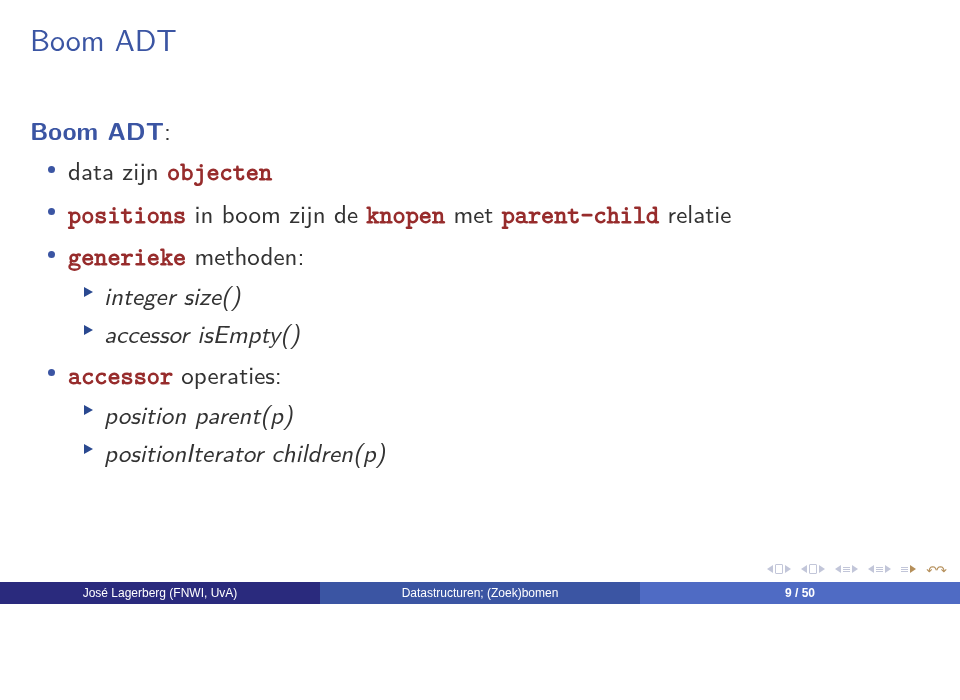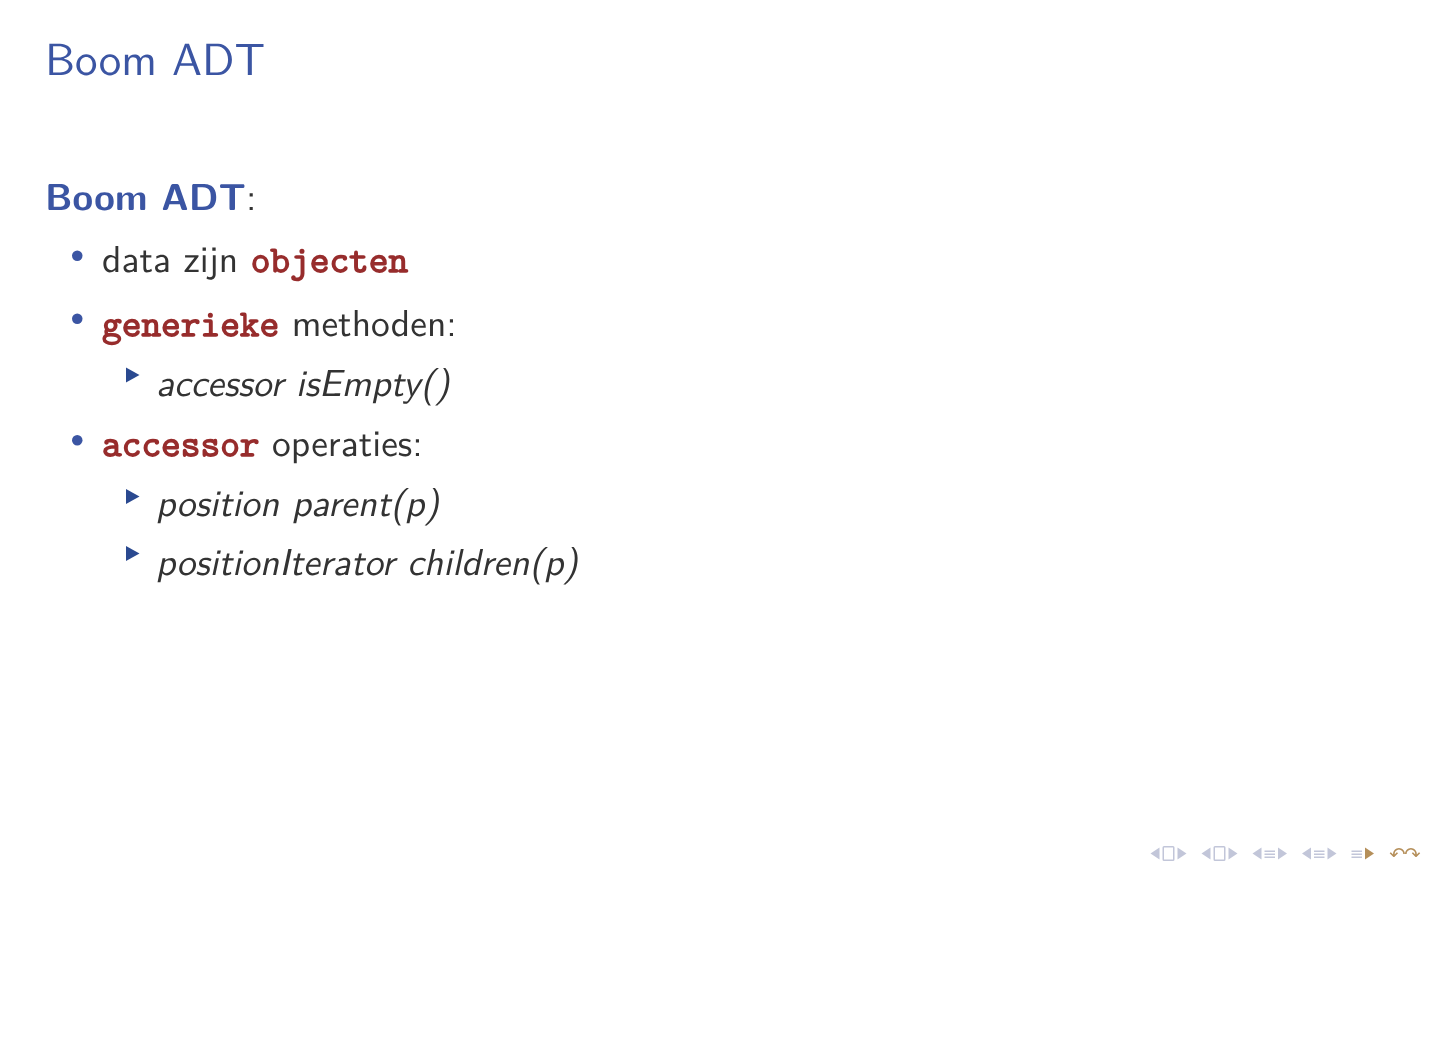--- a/index.html
+++ b/index.html
@@ -148,24 +148,28 @@
 
   <div class="body">
     <div>
       <span class="heading">Boom ADT</span><span>:</span>
     </div>
 
     <div class="l1">
       <span>data zijn </span><span class="kw">objecten</span>
     </div>
 
+    <div class="l1">
+      <span class="kw">positions</span><span> in boom zijn de </span><span class="kw">knopen</span><span> met </span><span class="kw">parent-child</span><span> relatie</span>
+    </div>
 
     <div class="l1">
       <span class="kw">generieke</span><span> methoden:</span>
     </div>
+    <div class="l2">integer size()</div>
     <div class="l2">accessor isEmpty()</div>
 
     <div class="l1">
       <span class="kw">accessor</span><span> operaties:</span>
     </div>
     <div class="l2">position parent(p)</div>
     <div class="l2">positionIterator children(p)</div>
   </div>
 
   <div class="navsyms">
@@ -201,14 +205,19 @@
         <span class="barsico">
           <span></span>
           <span></span>
           <span></span>
         </span>
         <i class="tri-r accent"></i>
       </span>
     <span class="circ-arrows">↶↷</span>
   </div>
 
+  <div class="footer">
+    <div class="seg author">José Lagerberg  (FNWI, UvA)</div>
+    <div class="seg topic">Datastructuren; (Zoek)bomen</div>
+    <div class="seg page">9 / 50</div>
+  </div>
 
 </div>
 
 </body></html>

